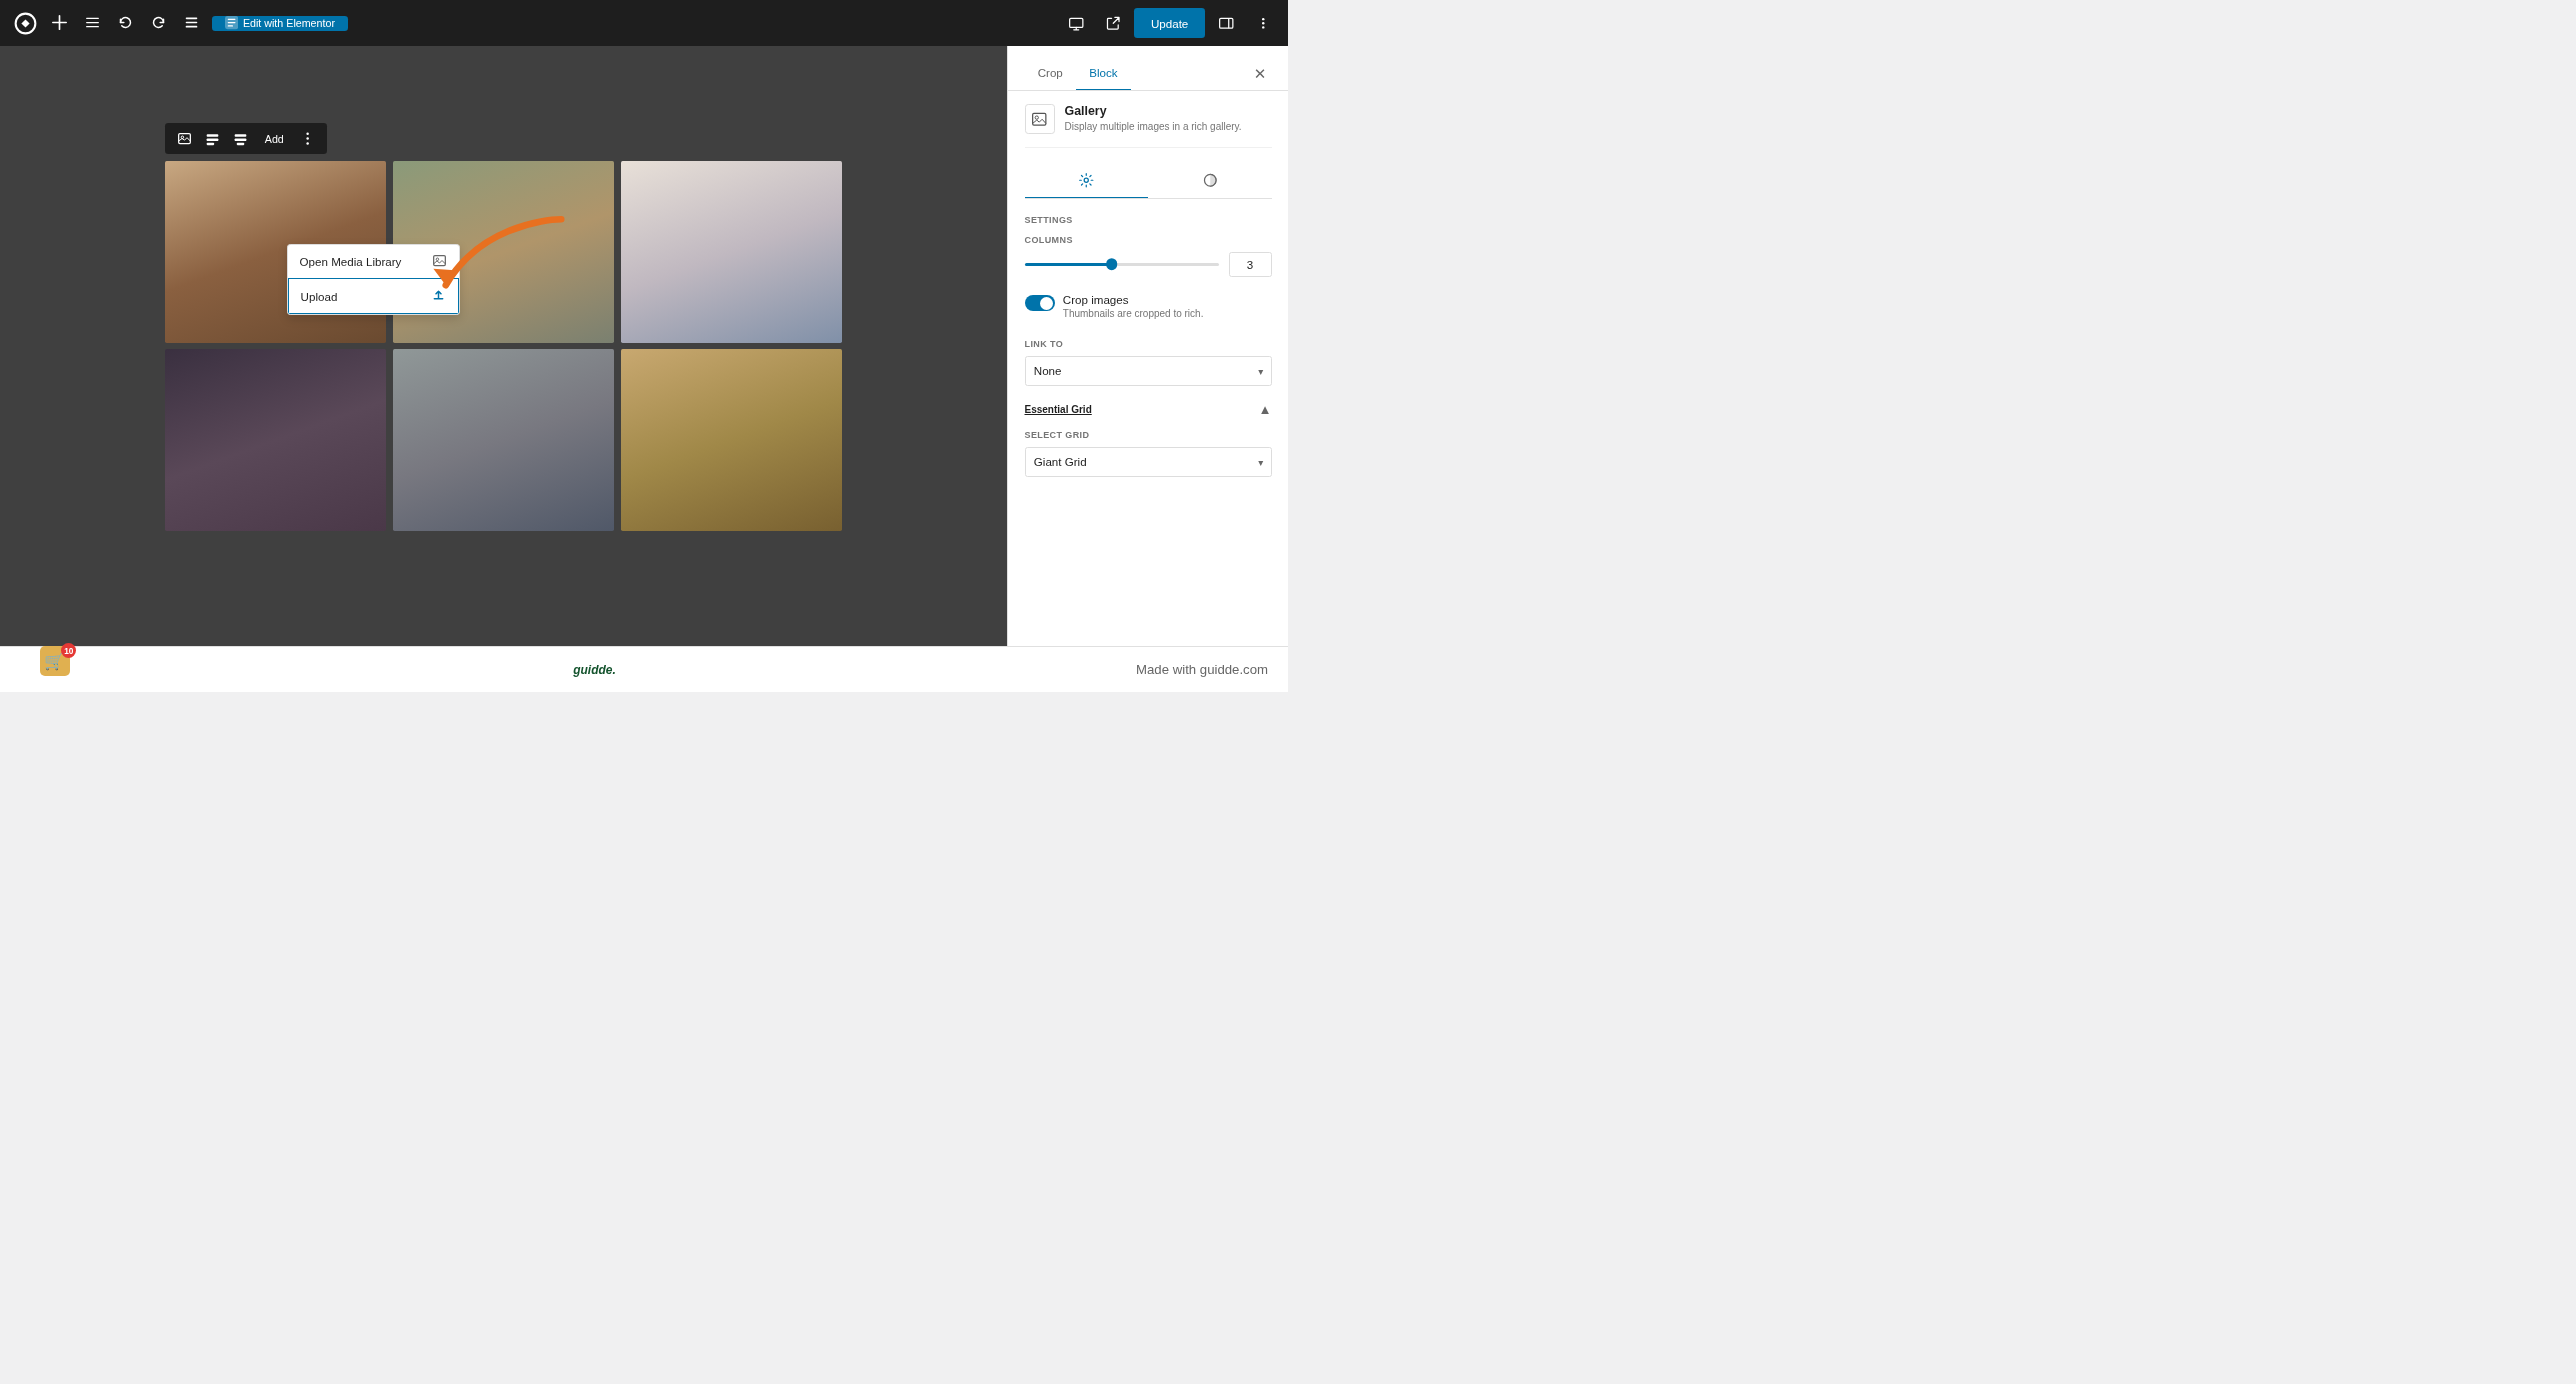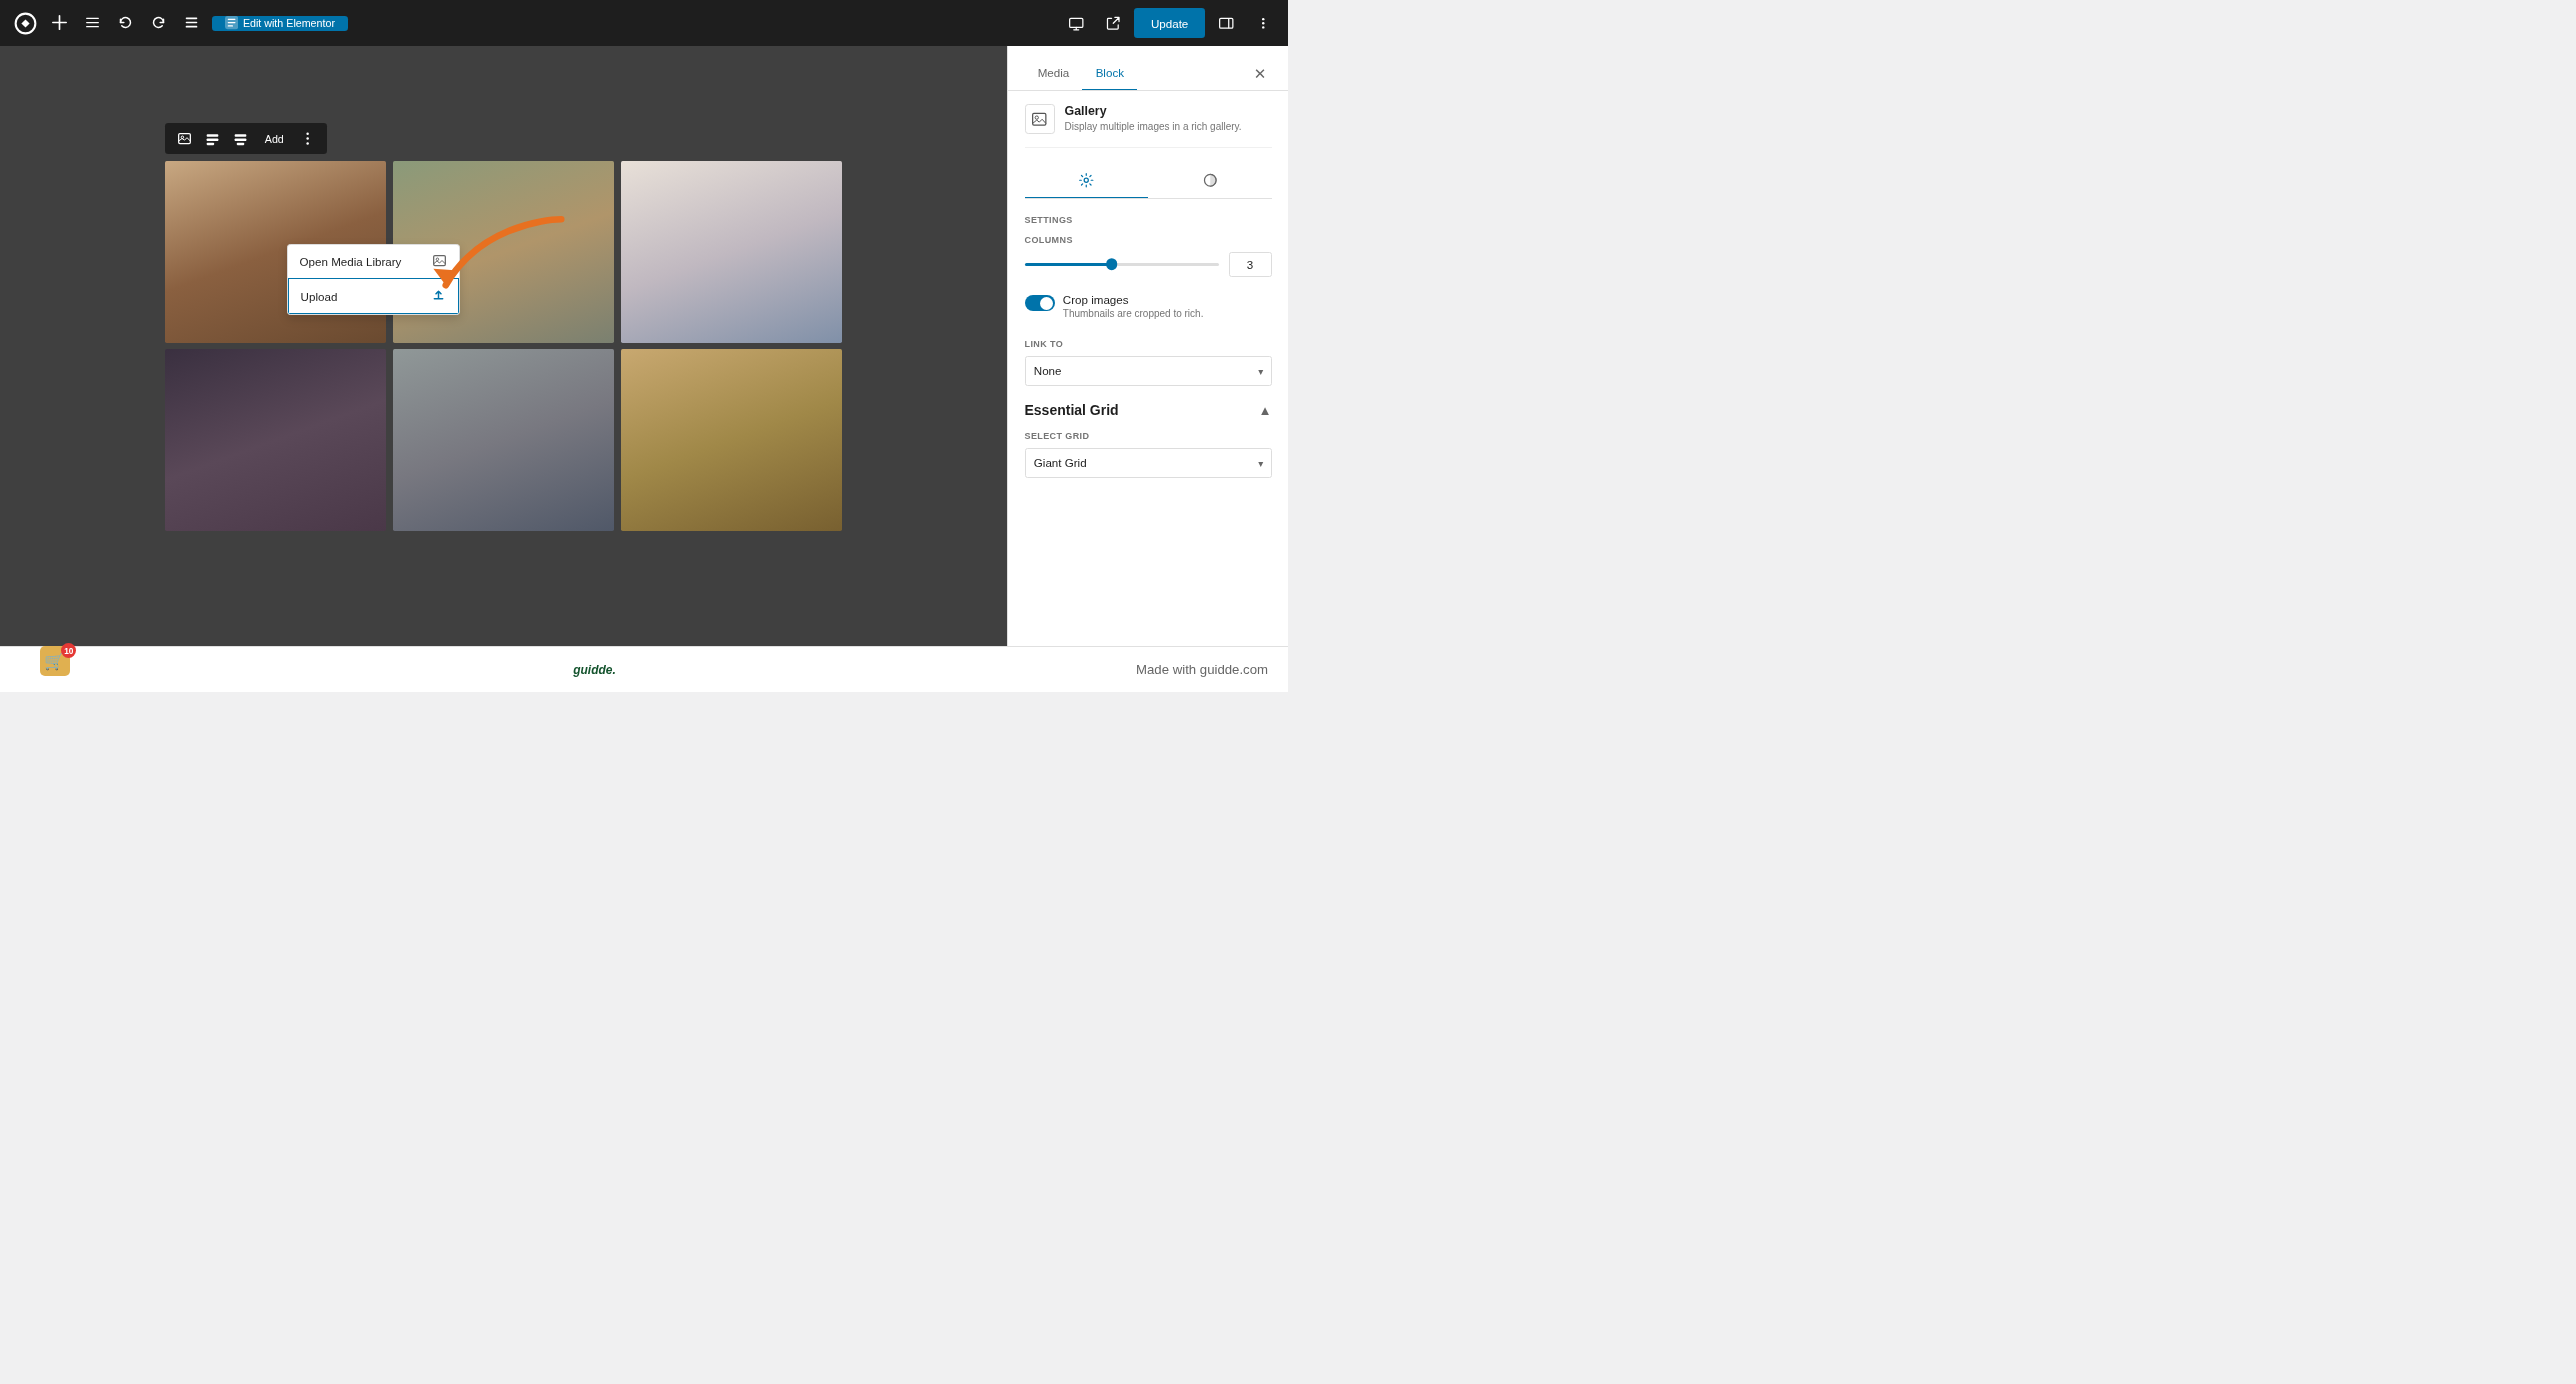--- a/index.html
+++ b/index.html
@@ -212,21 +212,21 @@
     }
 
     .resolution-desc {
       font-size: 10px; color: #757575; margin-top: -10px; margin-bottom: 16.5px;
     }
 
     .section-header {
       display: flex; align-items: center; justify-content: space-between;
       margin-bottom: 13.2px;
     }
-    .section-header-title { font-size: 14px; font-weight: 600; color: #1e1e1e; }
+    .section-header-title { font-size: 10px; font-weight: 600; color: #1e1e1e; text-decoration: underline; }
     .collapse-btn {
       background: none; border: none; cursor: pointer; color: #666; font-size: 13.2px;
     }
 
     
     .bottom-bar {
       position: absolute; bottom: 0; left: 0; right: 0; height: 46px;
       background: #fff; border-top: 0.8px solid #e0e0e0;
       display: flex; align-items: center; justify-content: space-between;
       padding: 0 20px; z-index: 100;
@@ -413,21 +413,21 @@
         <path d="M200 10 C180 10 100 20 60 90" stroke="#e87020" stroke-width="8" stroke-linecap="round" fill="none"></path>
         <path d="M60 90 L45 70 L75 72 Z" fill="#e87020"></path>
       </svg>
     </div>
   </div>
 </div>
 
 <div class="right-panel">
   <div class="panel-header">
     <div class="panel-tabs">
-      <div class="panel-tab">Media</div>
+      <div class="panel-tab">Crop</div>
       <div class="panel-tab active">Block</div>
     </div>
     <button class="panel-close">✕</button>
   </div>
 
   <div class="panel-body">
 
     <div class="block-type">
       <div class="block-type-icon">
         <svg width="16.5" height="16.5" viewBox="0 0 20 20" fill="none">

